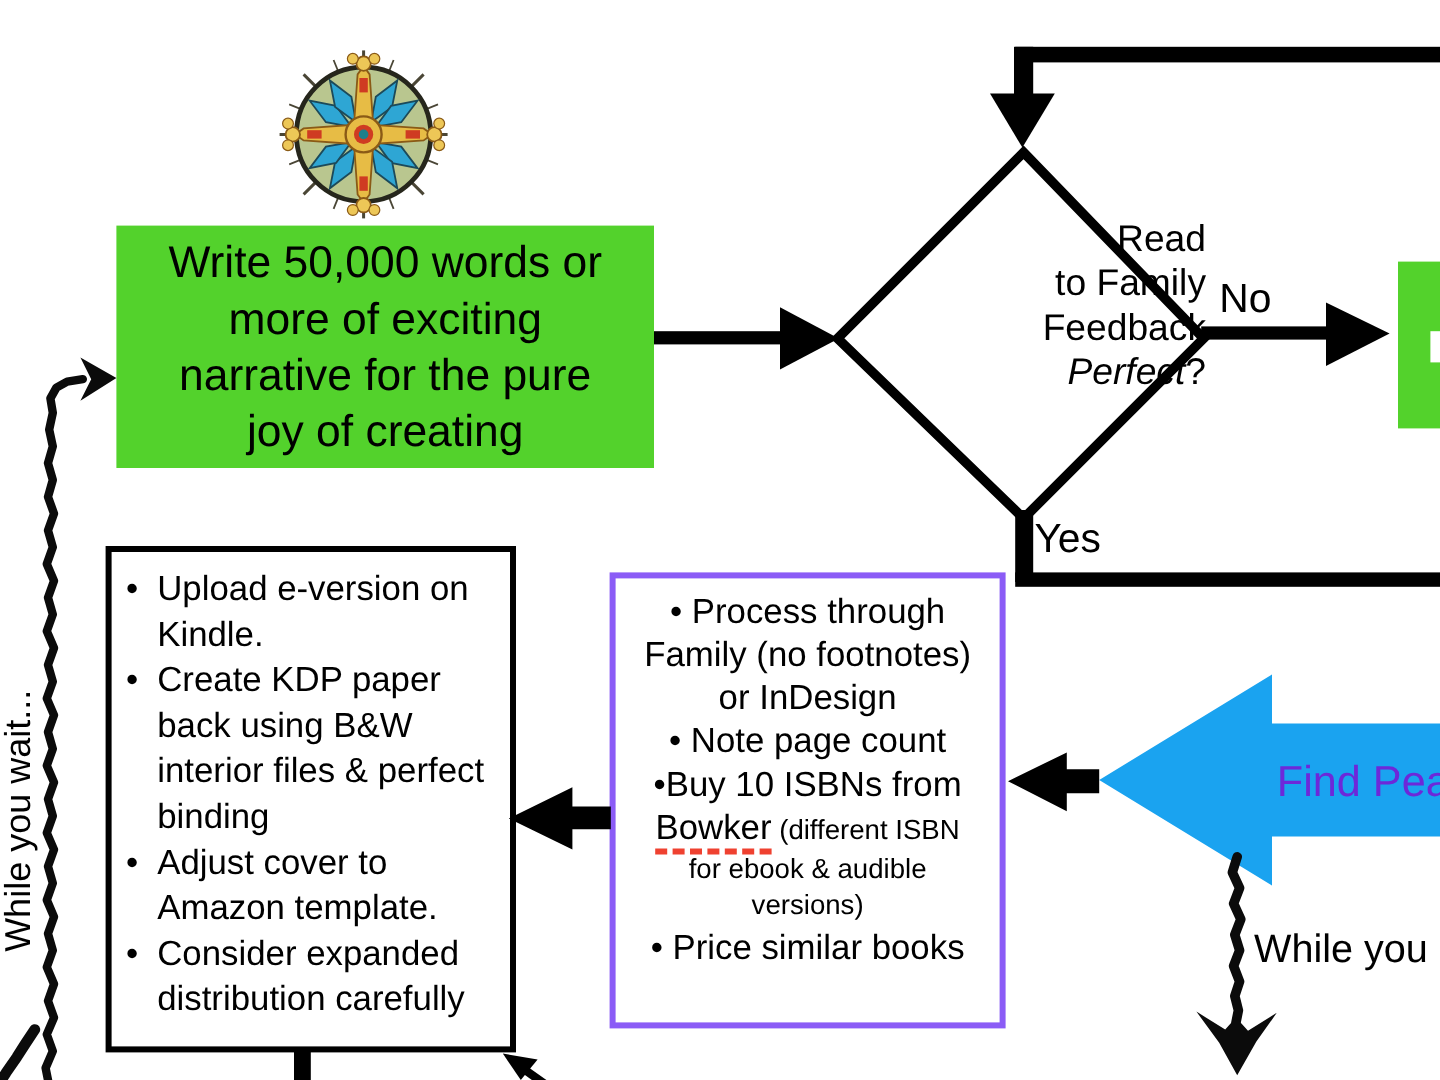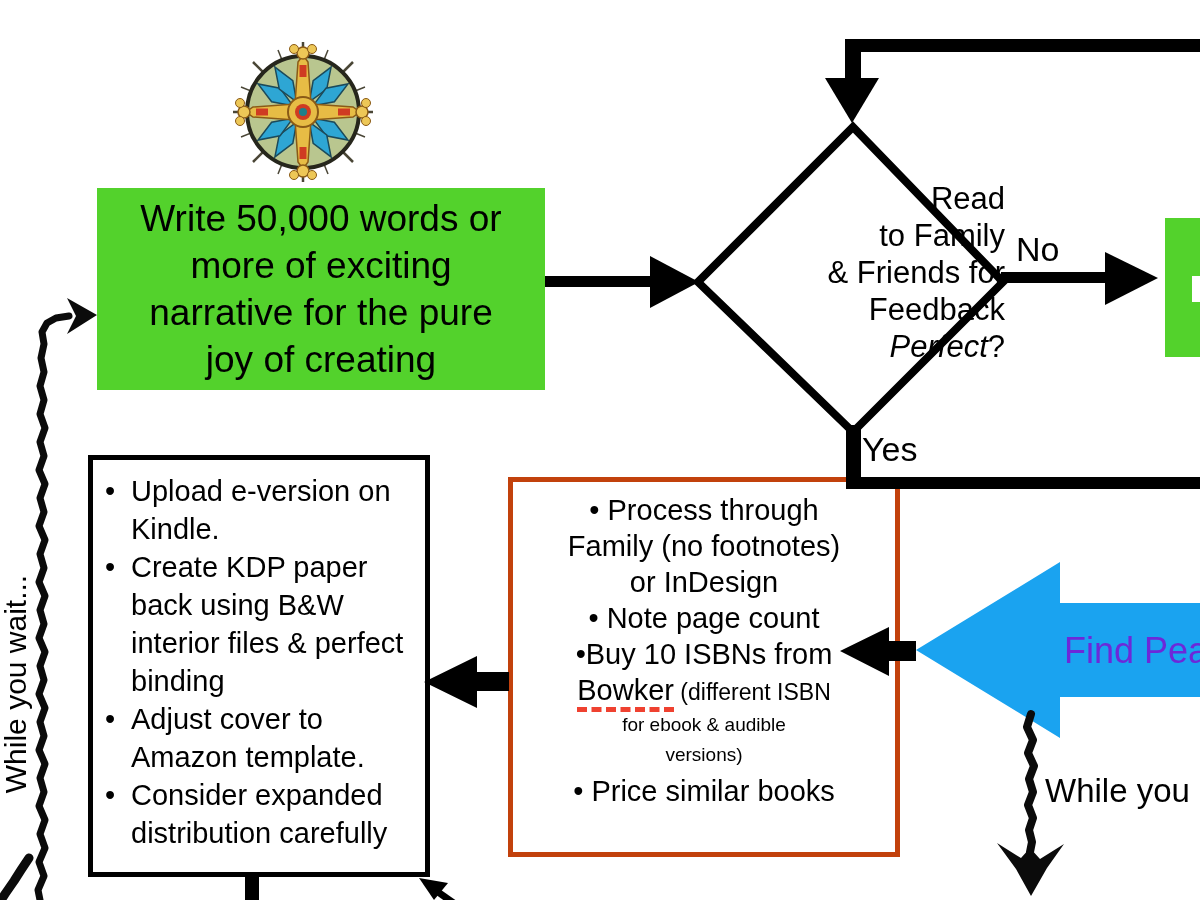--- a/index.html
+++ b/index.html
@@ -26,25 +26,25 @@
   .kdp-box{
     position:absolute;left:88px;top:455px;width:342px;height:422px;box-sizing:border-box;
     border:5px solid #000;background:#fff;padding:12px 4px 0 12px;
     font-size:29px;line-height:38px;
   }
   .li-row{display:flex;}
   .li-bullet{width:26px;flex:none;}
   .li-text{white-space:pre-line;}
   
   .process-box{
-    position:absolute;left:508px;top:477px;width:392px;height:380px;box-sizing:border-box;
-    border:5px solid #c2410c;background:#fff;text-align:center;
+    position:absolute;left:508px;top:477px;width:330px;height:380px;box-sizing:border-box;
+    border:5px solid #8b5cf6;background:#fff;text-align:center;
     font-size:29px;line-height:36px;padding-top:10px;
   }
-  .pline.small{font-size:19px;line-height:30px;}
+  .pline.small{font-size:23px;line-height:30px;}
   .pline.last{line-height:42px;}
   .bowker{border-bottom:5px dashed #ef4130;padding-bottom:1px;}
   .bowker-note{font-size:23px;}
   
   .revise-box{position:absolute;left:1165px;top:218px;width:35px;height:139px;background:#53d22c;}
   .partial-letter{position:absolute;left:27px;top:58px;width:8px;height:26px;background:#fff;}
   
   .find-label{
     position:absolute;left:1064px;top:630px;width:136px;height:42px;overflow:hidden;
     font-size:36px;color:#6d28d9;white-space:nowrap;
@@ -128,21 +128,20 @@
   <div class="write-box">
     <div>Write 50,000 words or</div>
     <div>more of exciting</div>
     <div>narrative for the pure</div>
     <div>joy of creating</div>
   </div>
 
   <div class="decision-text">
     <div>Read</div>
     <div>to Family</div>
-    <div>&amp; Friends for</div>
     <div>Feedback</div>
     <div><span class="it">Perfect</span><span>?</span></div>
   </div>
 
   <div class="label-no">No</div>
   <div class="label-yes">Yes</div>
 
   <div class="kdp-box">
       <div class="li-row">
         <span class="li-bullet">•</span>

